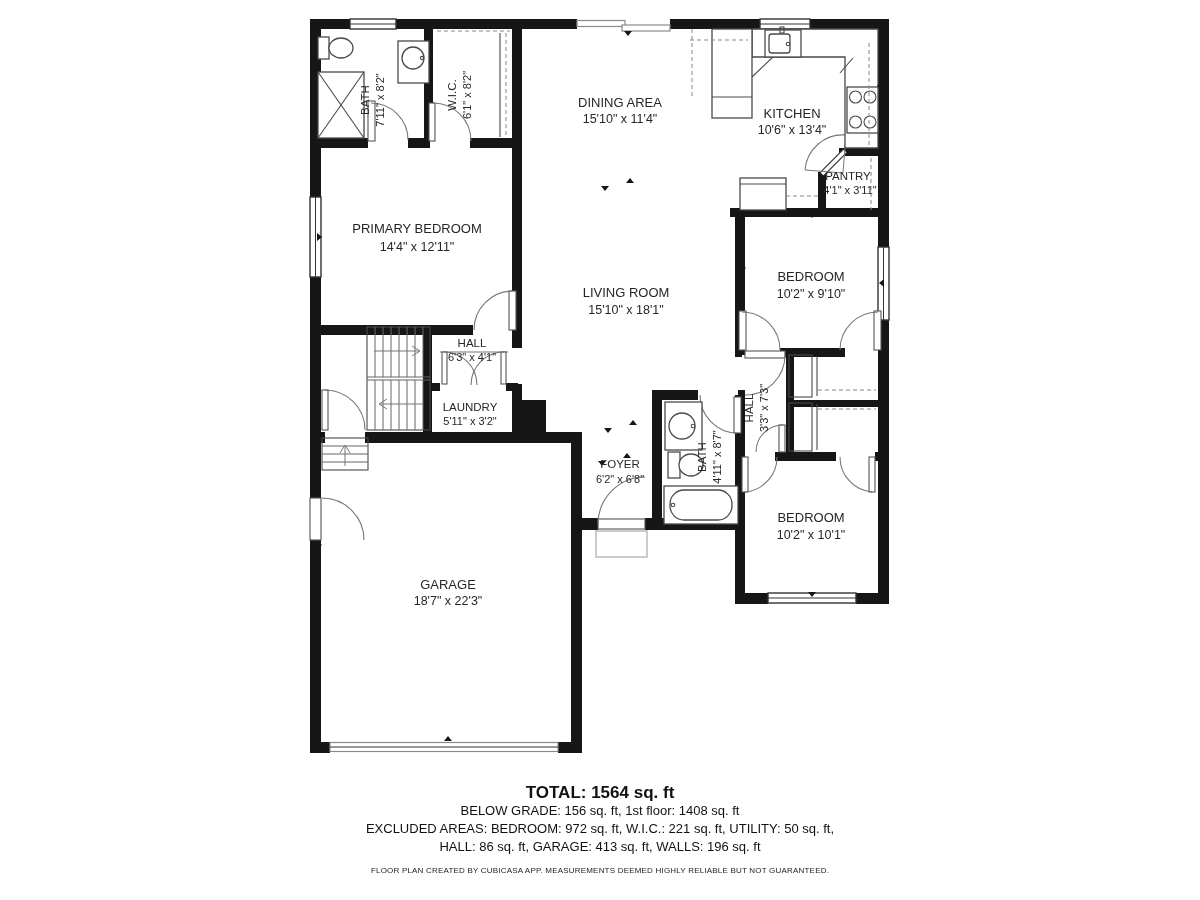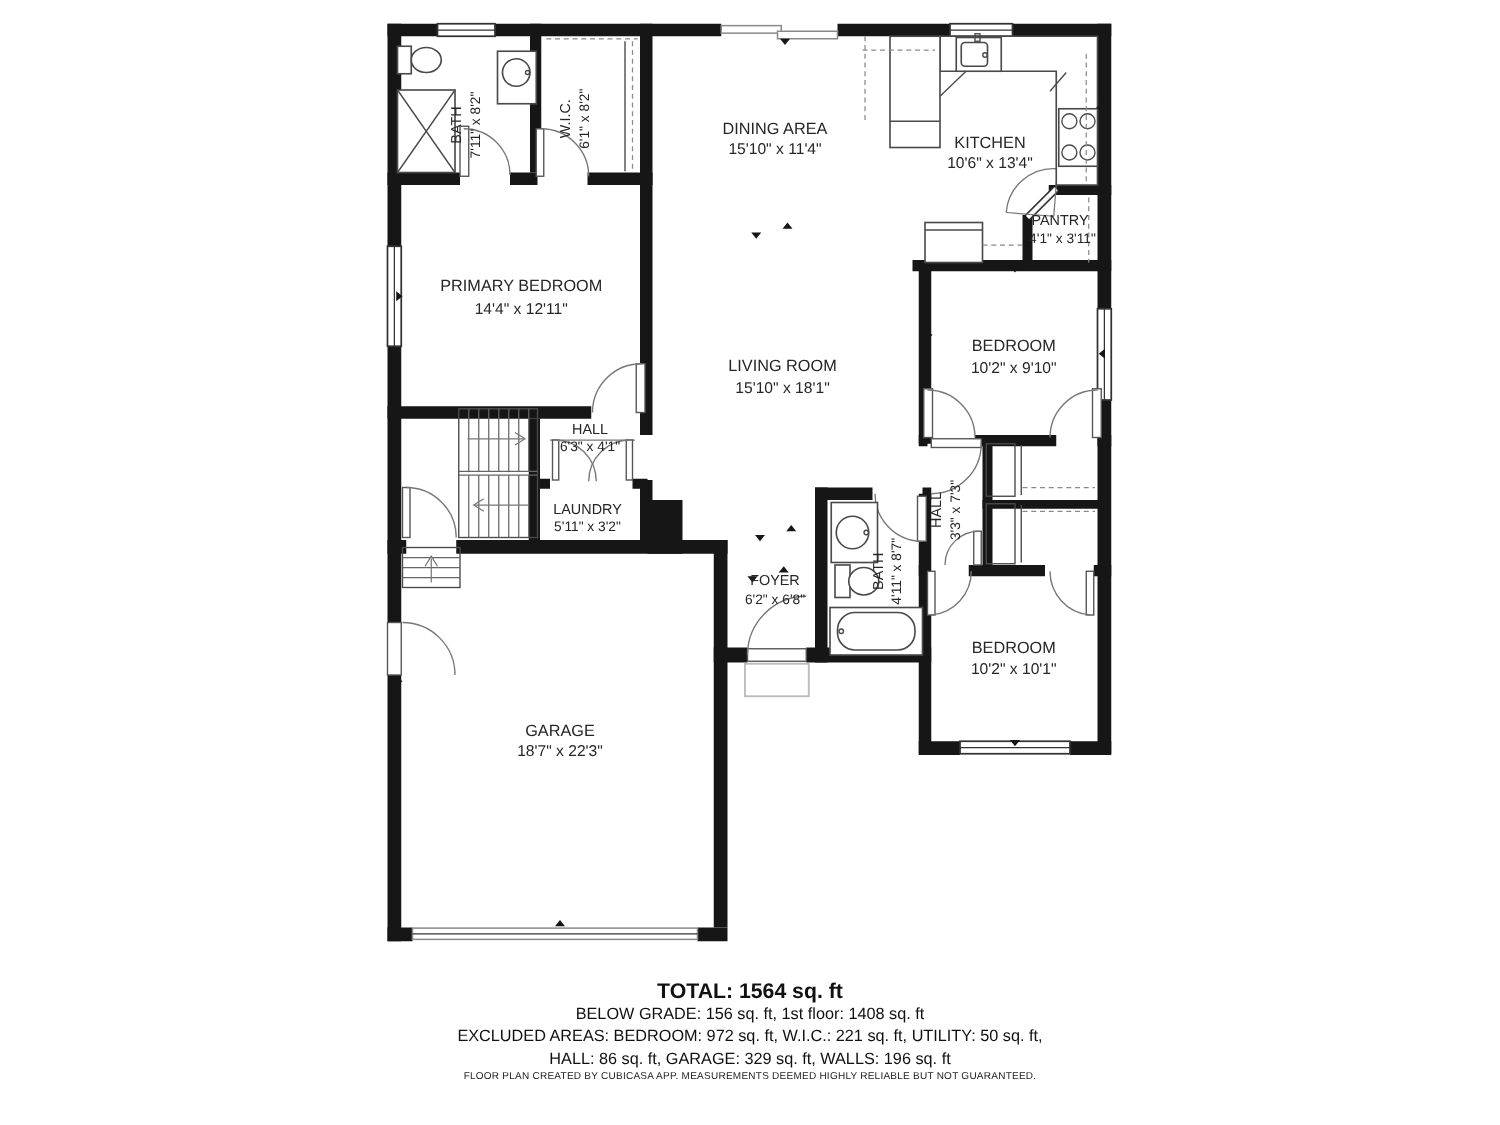--- a/index.html
+++ b/index.html
@@ -19,21 +19,21 @@
   .thin{stroke:#777;stroke-width:1;fill:none;}
   .stoop{fill:#fff;stroke:#bbb;stroke-width:1.5;}
   .mark{fill:#161616;}
   .lbl{font:13px "Liberation Sans",sans-serif;fill:#262626;text-anchor:middle;}
   .dims{font:12.5px "Liberation Sans",sans-serif;fill:#262626;text-anchor:middle;}
   .lbl-sm{font:11.5px "Liberation Sans",sans-serif;fill:#262626;text-anchor:middle;}
   .dims-sm{font:11px "Liberation Sans",sans-serif;fill:#262626;text-anchor:middle;}
   .footer{position:absolute;left:0;top:783px;width:1200px;text-align:center;color:#111;}
   .footer .total{font-size:17px;font-weight:bold;line-height:19px;}
   .footer .sline{font-size:13px;line-height:18px;}
-  .footer .disclaimer{font-size:8px;line-height:10px;margin-top:0;color:#222;
+  .footer .disclaimer{font-size:8px;line-height:10px;margin-top:10px;color:#222;
                       letter-spacing:.2px;}
 </style>
 </head>
 <body>
 
 <div class="page">
 <svg width="1200" height="780" viewBox="0 0 1200 780">
 
   <g>
 
@@ -392,16 +392,16 @@
       <text class="lbl" x="448" y="589">GARAGE</text>
       <text class="dims" x="448" y="605">18'7" x 22'3"</text>
     </g>
   </g>
 </svg>
 
   <div class="footer">
     <div class="total">TOTAL: 1564 sq. ft</div>
     <div class="sline">BELOW GRADE: 156 sq. ft, 1st floor: 1408 sq. ft</div>
     <div class="sline">EXCLUDED AREAS: BEDROOM: 972 sq. ft, W.I.C.: 221 sq. ft, UTILITY: 50 sq. ft,</div>
-    <div class="sline">HALL: 86 sq. ft, GARAGE: 329 sq. ft, WALLS: 196 sq. ft</div>
+    <div class="sline">HALL: 86 sq. ft, GARAGE: 413 sq. ft, WALLS: 196 sq. ft</div>
     <div class="disclaimer">FLOOR PLAN CREATED BY CUBICASA APP. MEASUREMENTS DEEMED HIGHLY RELIABLE BUT NOT GUARANTEED.</div>
   </div>
 </div>
 
 </body></html>

